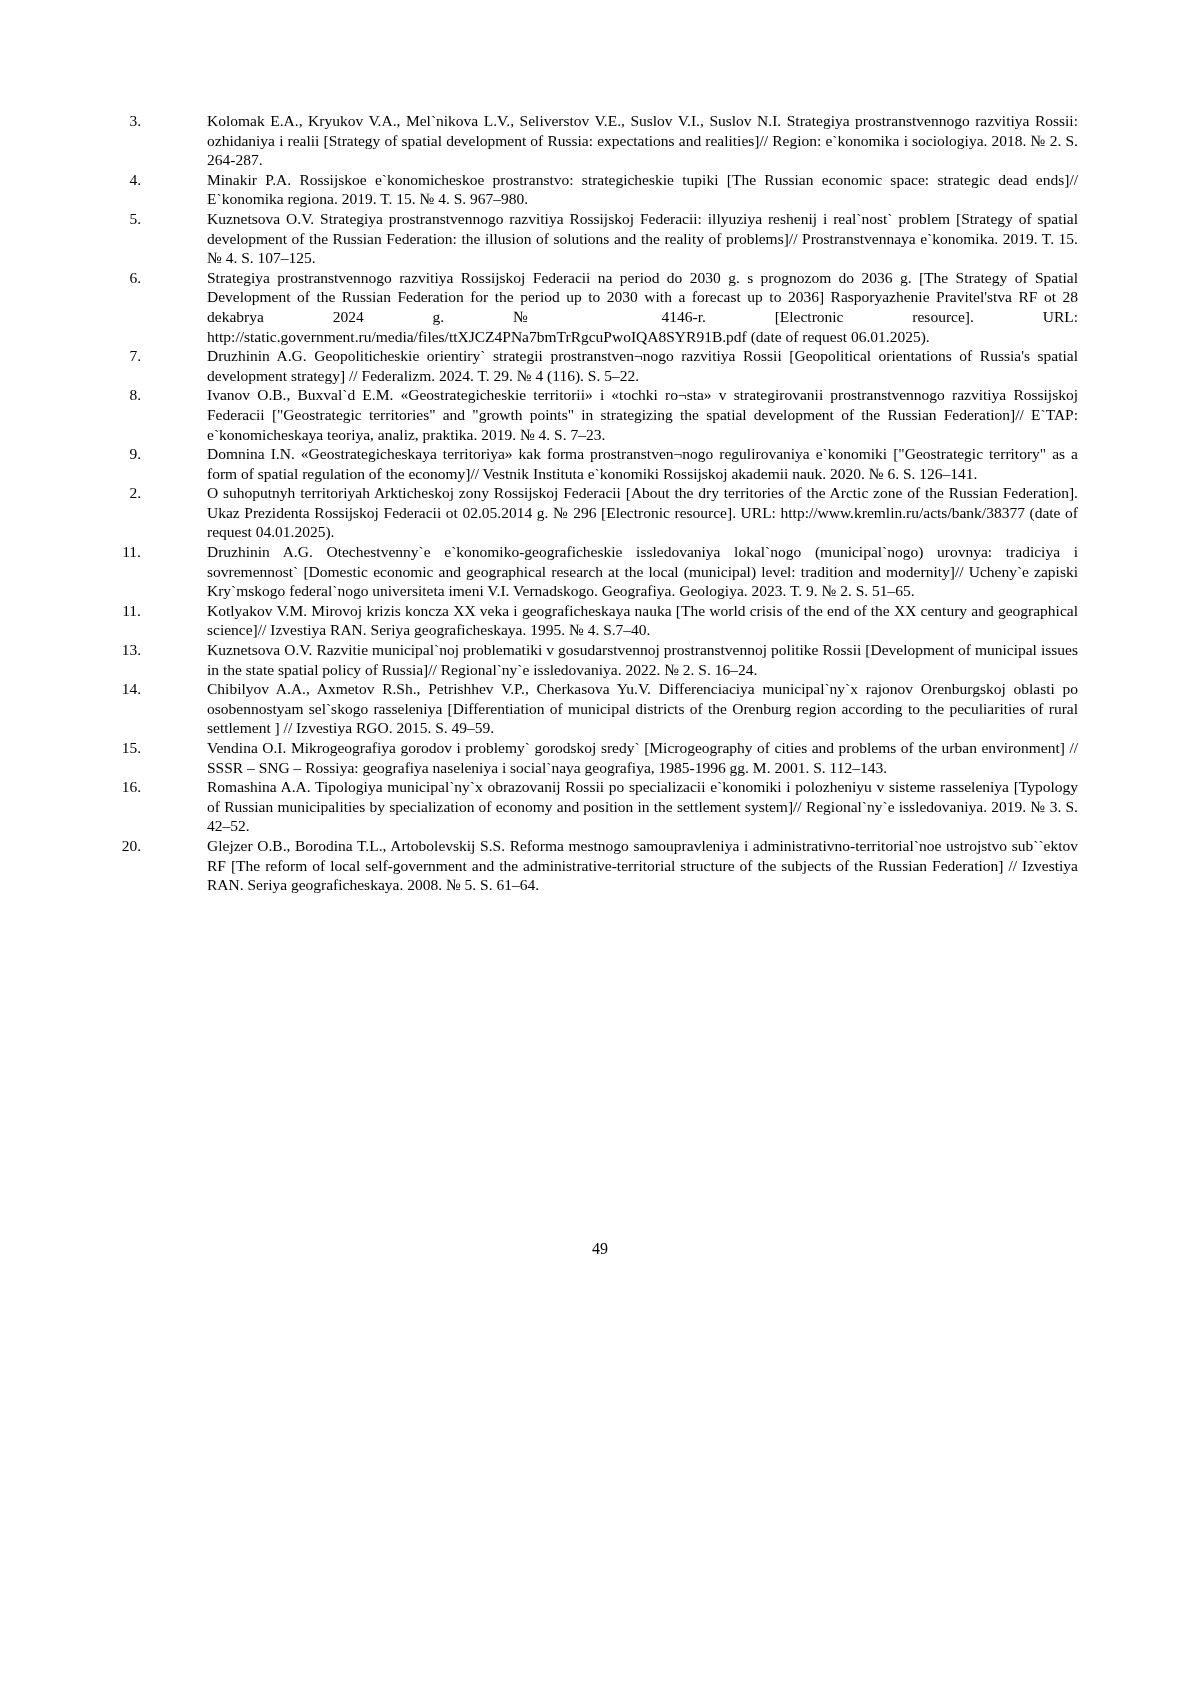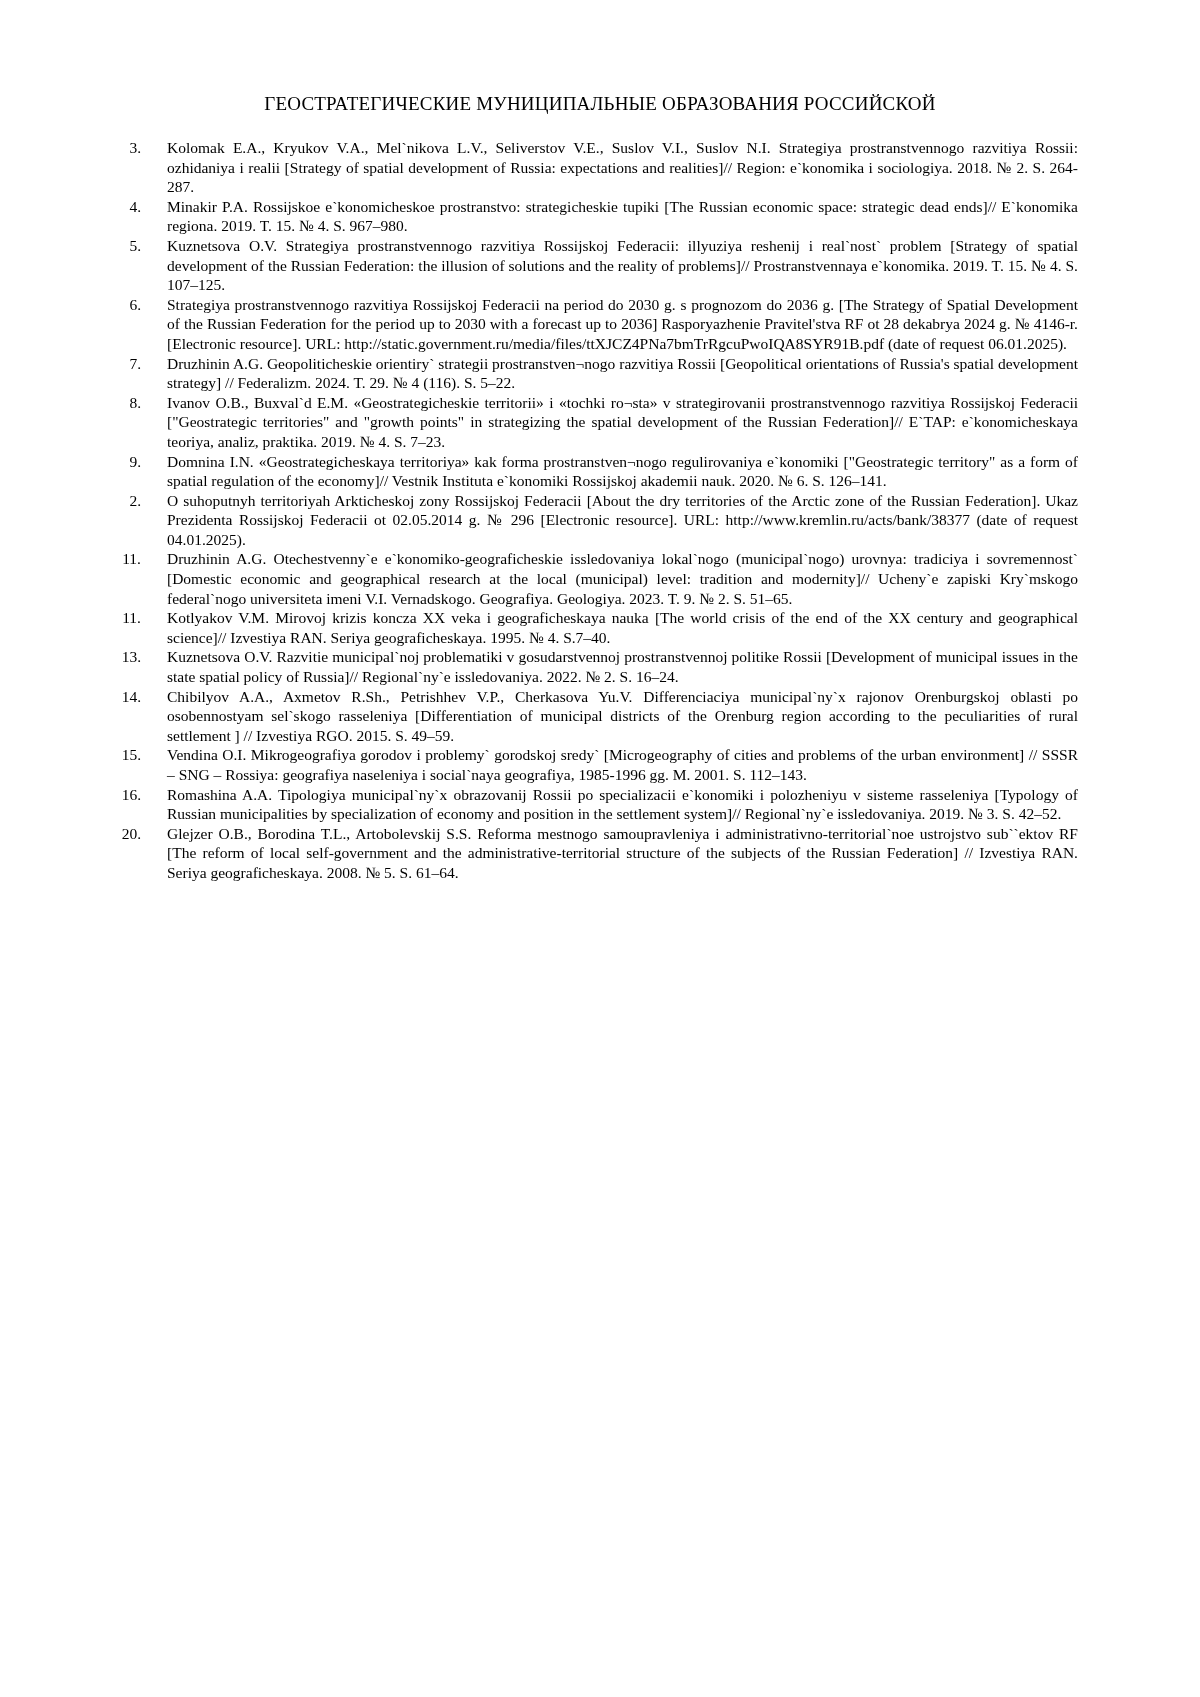--- a/index.html
+++ b/index.html
@@ -29,37 +29,37 @@
   .ref-item { display: flex; }
   .ref-num {
     flex: 0 0 47px;
     text-align: right;
     padding-right: 26px;
     white-space: nowrap;
   }
   .ref-text {
     flex: 1;
     text-align: justify;
+    margin-left: 40px;
   }
   .page-number {
     position: absolute;
     top: 1240px;
     left: 0;
     width: 100%;
     text-align: center;
     font-size: 16px;
   }
 </style>
 </head>
 <body>
 
 <div class="page">
 
   <div class="header">
-    <div>ГЕОСТРАТЕГИЧЕСКИЕ МУНИЦИПАЛЬНЫЕ ОБРАЗОВАНИЯ РОССИЙСКОЙ</div>
   </div>
 
   <div class="refs">
   <div class="ref-item">
     <span class="ref-num">3.</span>
     <span class="ref-text">Kolomak E.A., Kryukov V.A., Mel`nikova L.V., Seliverstov V.E., Suslov V.I., Suslov N.I. Strategiya prostranstvennogo razvitiya Rossii: ozhidaniya i realii [Strategy of spatial development of Russia: expectations and realities]// Region: e`konomika i sociologiya. 2018. № 2. S. 264-287.</span>
   </div>
 
   <div class="ref-item">
     <span class="ref-num">4.</span>
@@ -126,14 +126,15 @@
     <span class="ref-text">Romashina A.A. Tipologiya municipal`ny`x obrazovanij Rossii po specializacii e`konomiki i polozheniyu v sisteme rasseleniya [Typology of Russian municipalities by specialization of economy and position in the settlement system]// Regional`ny`e issledovaniya. 2019. № 3. S. 42–52.</span>
   </div>
 
 
   <div class="ref-item">
     <span class="ref-num">20.</span>
     <span class="ref-text">Glejzer O.B., Borodina T.L., Artobolevskij S.S. Reforma mestnogo samoupravleniya i administrativno-territorial`noe ustrojstvo sub``ektov RF [The reform of local self-government and the administrative-territorial structure of the subjects of the Russian Federation] // Izvestiya RAN. Seriya geograficheskaya. 2008. № 5. S. 61–64.</span>
   </div>
 </div>
 
+  <div class="page-number">49</div>
 
 </div>
 
 </body></html>

